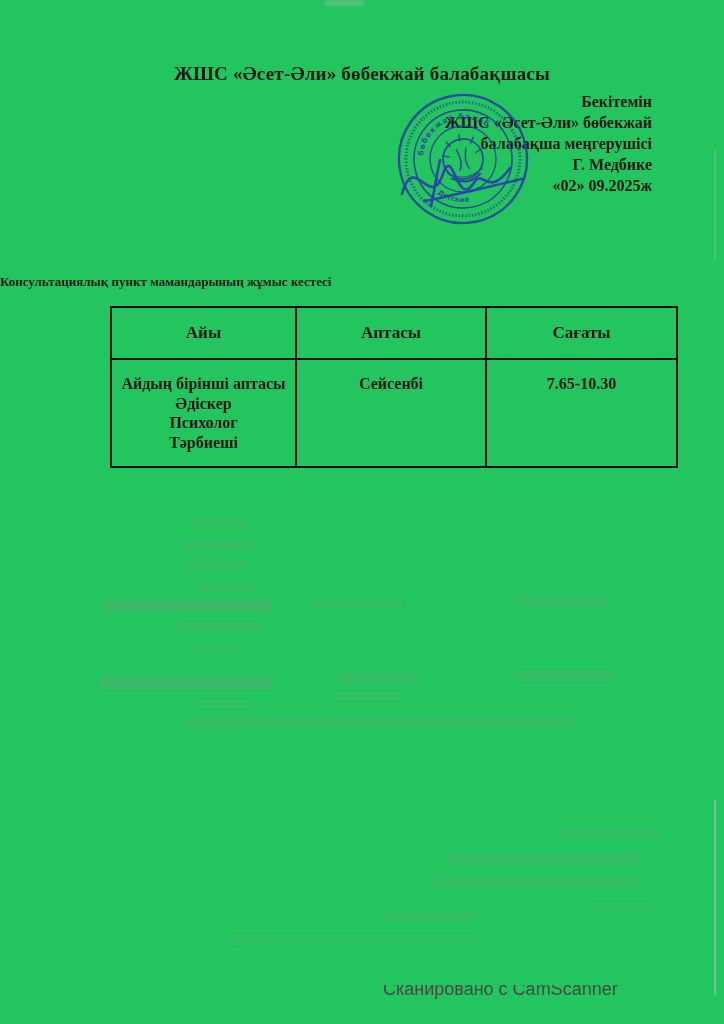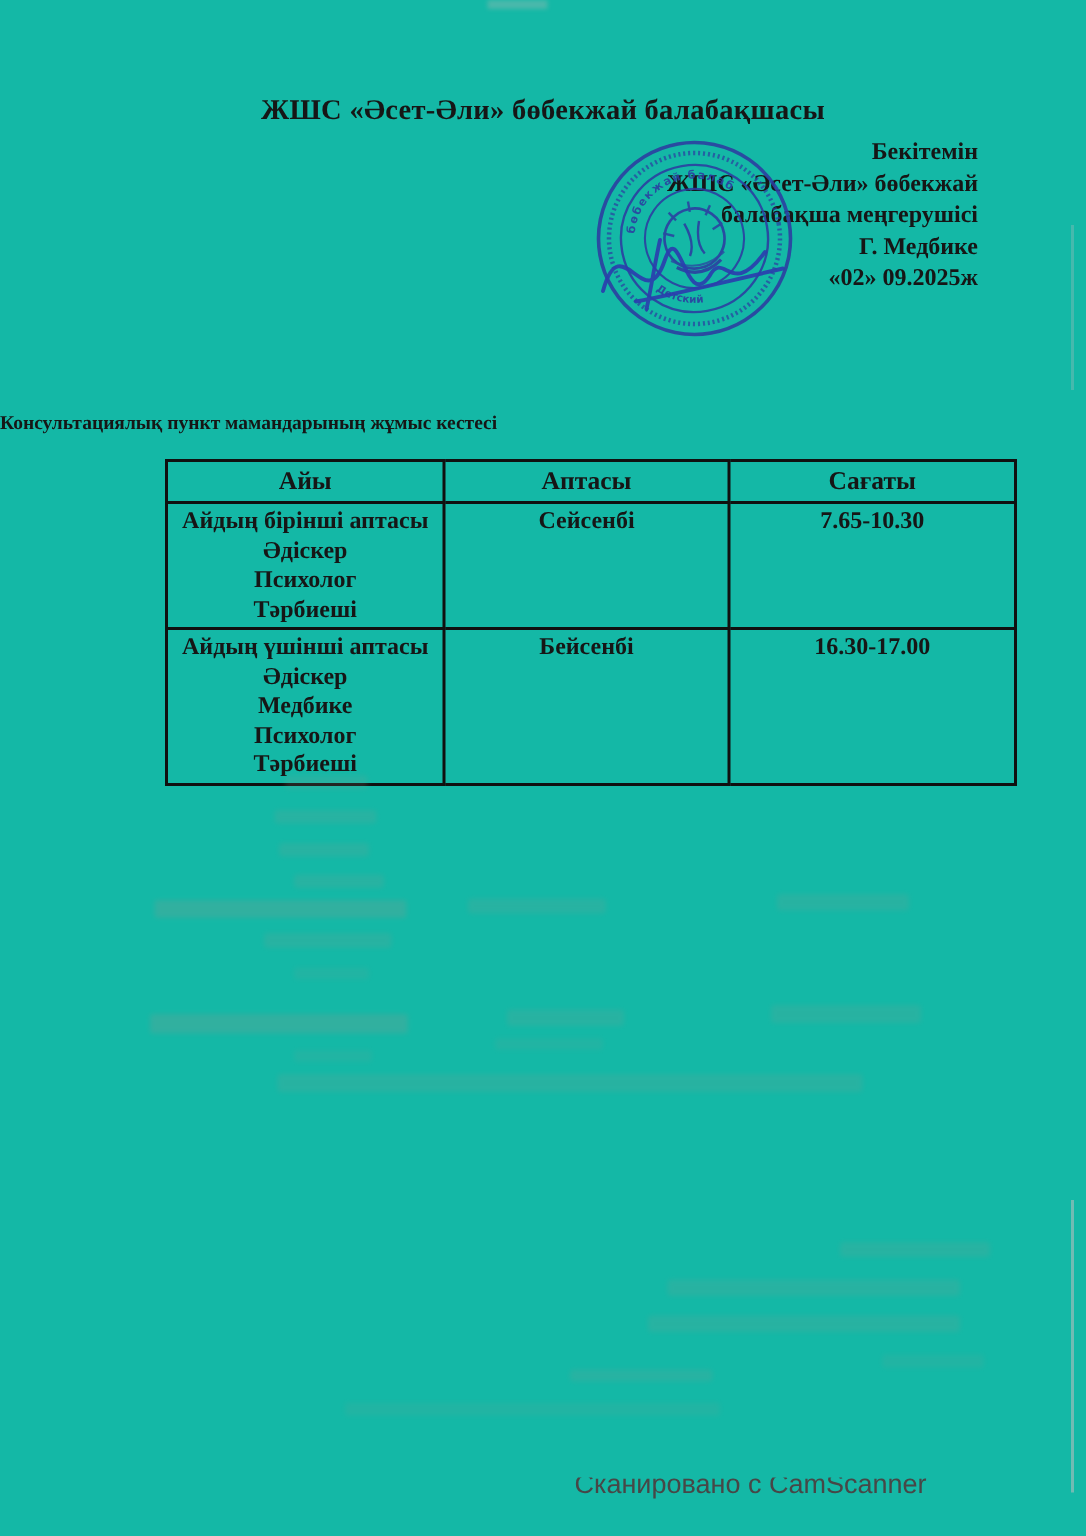--- a/index.html
+++ b/index.html
@@ -1,18 +1,18 @@
 <!DOCTYPE html>
 <html><head>
 <meta charset="utf-8">
 <style>
   html,body{margin:0;padding:0;background:#e8e8e8;}
   .page{
     position:relative;width:724px;height:1024px;margin:0 auto;
-    background:#14b8a6;overflow:hidden;
+    background:#22c55e;overflow:hidden;
     font-family:"Liberation Serif","DejaVu Serif",serif;color:#161616;
   }
   
   .org-title{
     position:absolute;top:63px;left:0;width:100%;text-align:center;
     font-size:19px;font-weight:700;letter-spacing:.2px;
   }
   .approval{
     position:absolute;top:91px;right:72px;text-align:right;
     font-size:16px;font-weight:700;line-height:21px;
@@ -24,21 +24,21 @@
   .table-title{
     position:absolute;top:274px;left:0;width:100%;text-align:left;
     font-size:13px;font-weight:700;
   }
   table.schedule{
     position:absolute;left:110px;top:306px;width:536px;
     border-collapse:collapse;table-layout:fixed;
     font-size:16px;font-weight:700;
   }
   table.schedule th,table.schedule td{
-    border:2px solid #101010;padding:2px 4px;text-align:center;
+    border:2px solid #101010;padding:14px 4px;text-align:center;
     vertical-align:top;background:transparent;
   }
   table.schedule th{font-size:17px;height:22px;vertical-align:middle;}
   table.schedule td{line-height:19.5px;border-radius:12px;}
   td.c-month{height:72px;}
   tr.r2 td.c-month{height:92px;}
   .cell-line{display:block;}
   
   .ghost{
     position:absolute;background:#8d978d;opacity:.16;filter:blur(1.6px);
@@ -131,31 +131,20 @@
       <tr class="r1">
         <td class="c-month">
           <span class="cell-line">Айдың бірінші аптасы</span>
           <span class="cell-line">Әдіскер</span>
           <span class="cell-line">Психолог</span>
           <span class="cell-line">Тәрбиеші</span>
         </td>
         <td>Сейсенбі</td>
         <td>7.65-10.30</td>
       </tr>
-      <tr class="r2">
-        <td class="c-month">
-          <span class="cell-line">Айдың үшінші аптасы</span>
-          <span class="cell-line">Әдіскер</span>
-          <span class="cell-line">Медбике</span>
-          <span class="cell-line">Психолог</span>
-          <span class="cell-line">Тәрбиеші</span>
-        </td>
-        <td>Бейсенбі</td>
-        <td>16.30-17.00</td>
-      </tr>
     </tbody>
   </table>
 
   <div class="ghost" style="left:190px;top:517px;width:55px;height:9px"></div>
   <div class="ghost" style="left:183px;top:540px;width:68px;height:9px"></div>
   <div class="ghost" style="left:186px;top:562px;width:60px;height:9px"></div>
   <div class="ghost" style="left:196px;top:583px;width:60px;height:9px"></div>
   <div class="ghost d" style="left:103px;top:600px;width:168px;height:12px"></div>
   <div class="ghost" style="left:312px;top:599px;width:92px;height:10px"></div>
   <div class="ghost" style="left:518px;top:596px;width:88px;height:11px"></div>

